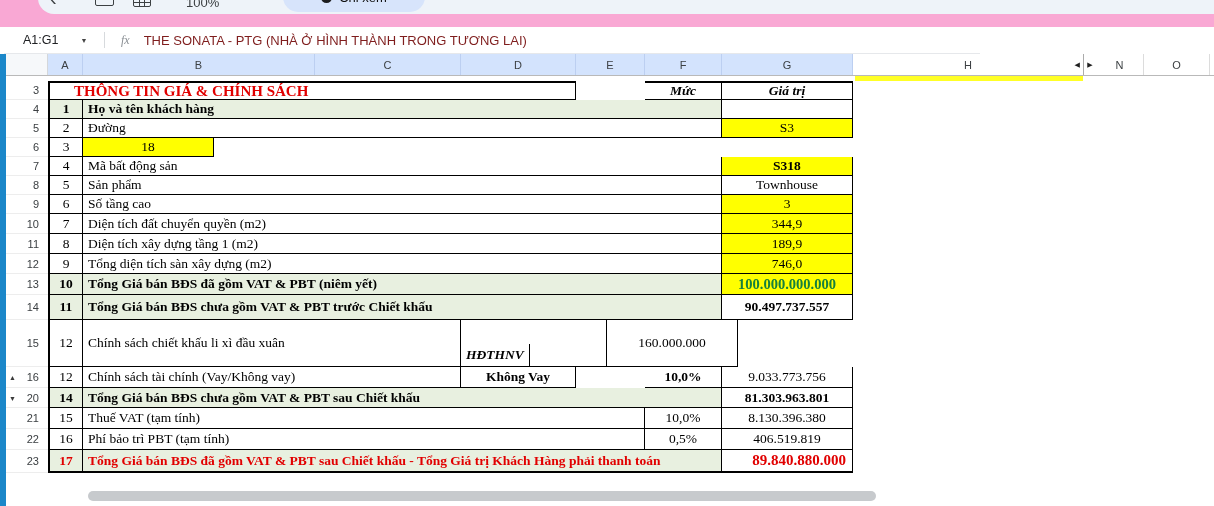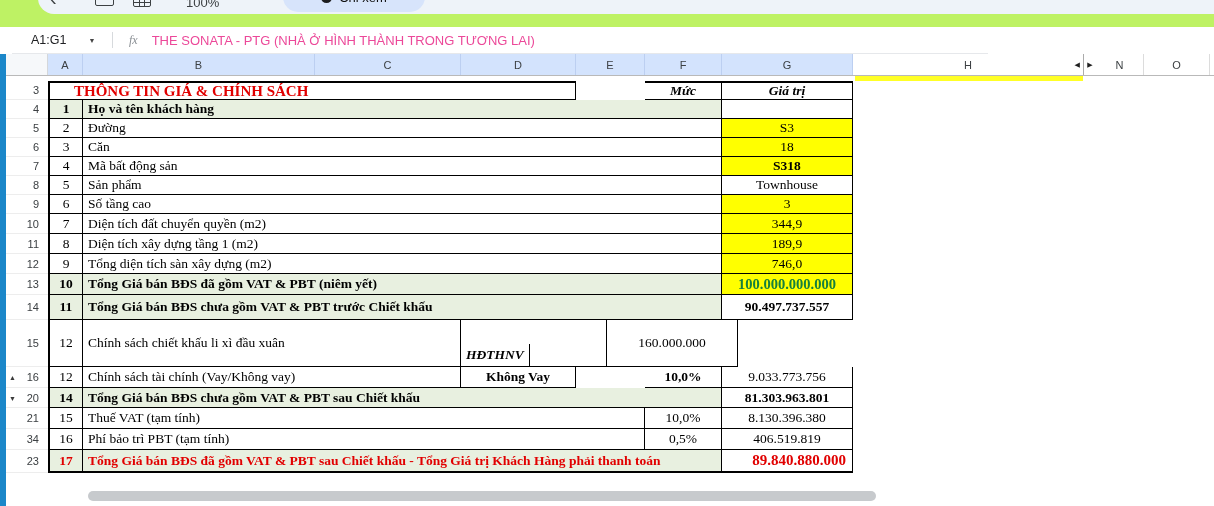--- a/index.html
+++ b/index.html
@@ -1,44 +1,44 @@
 <!DOCTYPE html>
 <html><head>
 <meta charset="utf-8">
 <style>
   * { margin:0; padding:0; box-sizing:border-box; }
   body { font-family:"Liberation Sans",sans-serif; background:#fff; }
   #app { position:relative; width:1214px; height:506px; overflow:hidden; background:#fff; }
 
   
-  .topbar { position:absolute; left:0; top:0; width:1214px; height:27px; background:#bef264; overflow:hidden; }
+  .topbar { position:absolute; left:0; top:0; width:1214px; height:27px; background:#f9a8d4; overflow:hidden; }
   .tb-band { position:absolute; left:38px; top:-22px; right:-16px; height:36px; background:#eef3f9; border-radius:16px; }
   .tb-item { position:absolute; color:#3c4043; }
   .tb-back { left:50px; top:-13px; font-size:20px; }
   .printer { left:95px; top:-7px; width:19px; height:15px; }
   .printer .pr-body { position:absolute; left:0; top:4px; width:19px; height:9px; border:1.6px solid #3c4043; border-radius:2px; }
   .gridicon { left:133px; top:-7px; width:18px; height:14px; border:1.6px solid #3c4043; border-radius:2px;
       background:
         linear-gradient(#3c4043,#3c4043) 5px 0/1.4px 100% no-repeat,
         linear-gradient(#3c4043,#3c4043) 10px 0/1.4px 100% no-repeat,
         linear-gradient(#3c4043,#3c4043) 0 4px/100% 1.4px no-repeat,
         linear-gradient(#3c4043,#3c4043) 0 8px/100% 1.4px no-repeat; }
   .tb-zoom { left:186px; top:-5px; font-size:13px; color:#3c4043; }
   .pill { position:absolute; left:283px; top:-18px; width:142px; height:30px; border-radius:15px; background:#d7e4fb;
           display:flex; align-items:center; justify-content:center; gap:7px; color:#111; font-size:13px; }
   .pill .eye { width:11px; height:11px; border-radius:50%; background:#1d1d1f; }
 
   
-  .fbar { position:absolute; left:12px; top:27px; width:976px; height:27px; background:#fff; border-bottom:1px solid #e6e8eb;
+  .fbar { position:absolute; left:4px; top:27px; width:976px; height:27px; background:#fff; border-bottom:1px solid #e6e8eb;
           display:flex; align-items:center; }
   .namebox { width:96px; padding-left:19px; font-size:12.5px; color:#202124; display:flex; align-items:center; }
   .nb-arrow { font-size:7px; color:#444; margin-left:22px; }
   .fdiv { width:1px; height:16px; background:#d7dadd; margin:0 10px 0 4px; }
   .fx { font-family:"Liberation Serif",serif; font-style:italic; font-size:12px; color:#8a8f94; margin:0 14px 0 6px; }
-  .ftext { font-size:13px; color:#ec4899; white-space:nowrap; }
+  .ftext { font-size:13px; color:#7f1d1d; white-space:nowrap; }
 
   
   .sheet { position:absolute; left:0; top:54px; width:1214px; height:452px; background:#fff; }
   .bluebar { position:absolute; left:0; top:0; width:6px; height:452px; background:#1b87c9; }
 
   .chead { position:absolute; left:6px; top:0; height:22px; width:1208px; display:flex; border-bottom:1px solid #b9b9b9; background:#fff; }
   .ch { height:100%; display:flex; align-items:center; justify-content:center; font-size:11px; color:#3c4043; position:relative; }
   .ch.corner { width:42px; background:#f6f8fa; border-right:1px solid #d4d7da; }
   .ch.sel { background:#d3e3fd; border-right:1px solid #bccff1; }
   .ch.plain { background:#fff; }
@@ -146,21 +146,20 @@
       <div class="row h19">
         <div class="gut">5</div>
         <div class="cell first ctr wA">2</div>
         <div class="cell lbl wBF">Đường</div>
         <div class="cell ctr bgy wG">S3</div>
       </div>
 
       <div class="row h19">
         <div class="gut">6</div>
         <div class="cell first ctr wA">3</div>
-        <div class="cell lbl wBF">Căn</div>
         <div class="cell ctr bgy wG">18</div>
       </div>
 
       <div class="row h19">
         <div class="gut">7</div>
         <div class="cell first ctr wA">4</div>
         <div class="cell lbl wBF">Mã bất động sản</div>
         <div class="cell ctr b bgy wG">S318</div>
       </div>
 
@@ -247,21 +246,21 @@
 
       <div class="row h21">
         <div class="gut">21</div>
         <div class="cell first ctr wA">15</div>
         <div class="cell lbl wBE">Thuế VAT (tạm tính)</div>
         <div class="cell ctr wF">10,0%</div>
         <div class="cell ctr wG">8.130.396.380</div>
       </div>
 
       <div class="row h21">
-        <div class="gut">34</div>
+        <div class="gut">22</div>
         <div class="cell first ctr wA">16</div>
         <div class="cell lbl wBE">Phí bảo trì PBT (tạm tính)</div>
         <div class="cell ctr wF">0,5%</div>
         <div class="cell ctr wG">406.519.819</div>
       </div>
 
       <div class="row rlast h23">
         <div class="gut">23</div>
         <div class="cell first ctr b red bgg wA">17</div>
         <div class="cell lbl b red bgg wBF">Tổng Giá bán BĐS đã gồm VAT &amp; PBT sau Chiết khấu - Tổng Giá trị Khách Hàng phải thanh toán</div>

